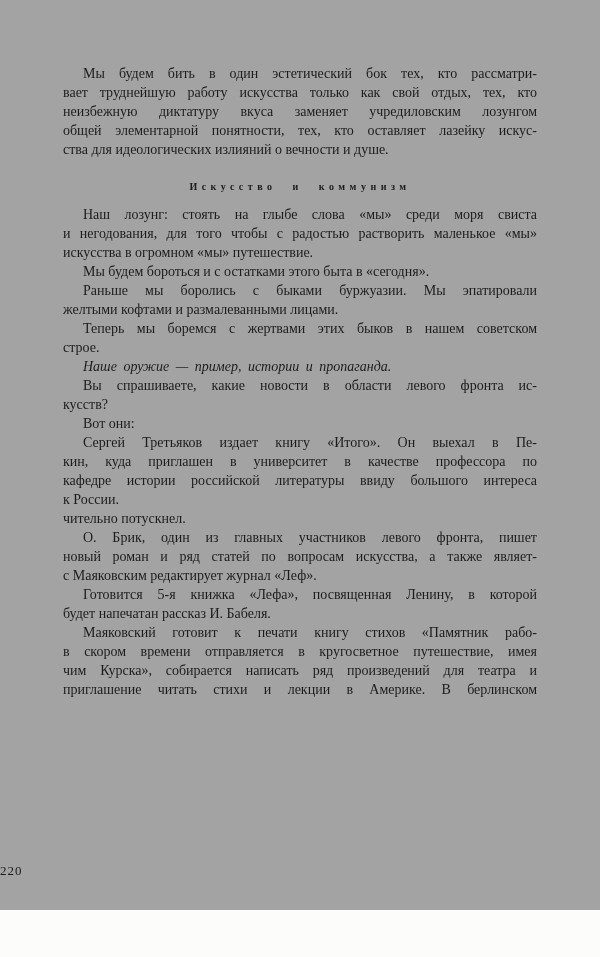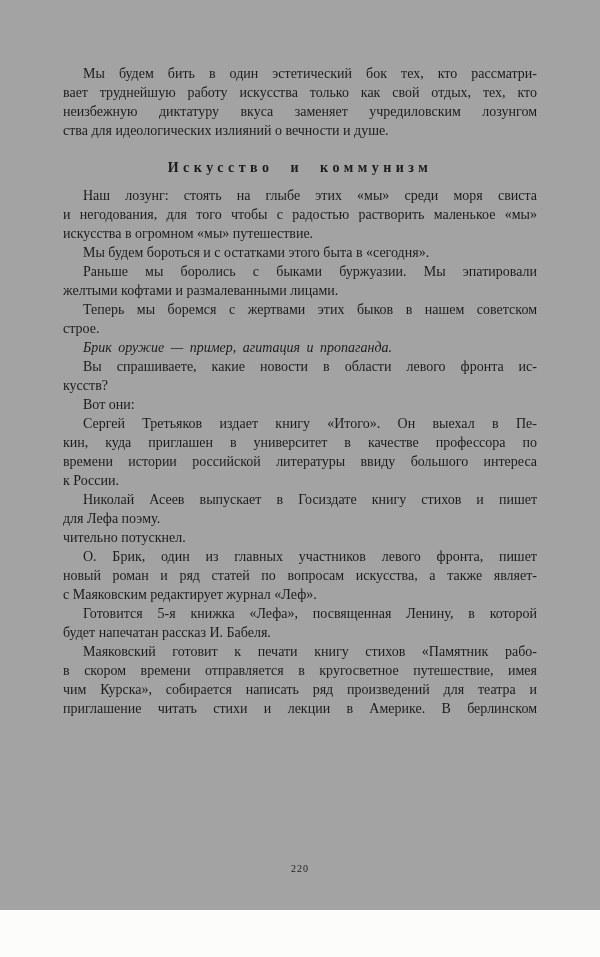--- a/index.html
+++ b/index.html
@@ -39,96 +39,93 @@
   .first {
     text-indent: 20px;
   }
   .it {
     font-style: italic;
     word-spacing: 3px;
   }
   .heading {
     margin: 18px 0 9px 0;
     text-align: center;
-    font-size: 14px;
+    font-size: 10px;
     letter-spacing: 4.5px;
     word-spacing: 9px;
     white-space: nowrap;
   }
   .page-number {
     position: absolute;
     top: 863px;
     left: 0;
     width: 100%;
-    text-align: center;
-    font-size: 10px;
+    text-align: left;
+    font-size: 13px;
     letter-spacing: 1px;
   }
 </style>
 </head>
 <body>
 
 <div class="page">
   <div class="text-block">
 
     <p class="para">
       <span class="ln first just">Мы будем бить в один эстетический бок тех, кто рассматри-</span>
       <span class="ln just">вает труднейшую работу искусства только как свой отдых, тех, кто</span>
       <span class="ln just">неизбежную диктатуру вкуса заменяет учредиловским лозунгом</span>
+      <span class="ln just">общей элементарной понятности, тех, кто оставляет лазейку искус-</span>
       <span class="ln">ства для идеологических излияний о вечности и душе.</span>
     </p>
 
     <h2 class="heading">Искусство и коммунизм</h2>
 
     <p class="para">
-      <span class="ln first just">Наш лозунг: стоять на глыбе этих «мы» среди моря свиста</span>
+      <span class="ln first just">Наш лозунг: стоять на глыбе слова «мы» среди моря свиста</span>
       <span class="ln just">и негодования, для того чтобы с радостью растворить маленькое «мы»</span>
       <span class="ln">искусства в огромном «мы» путешествие.</span>
     </p>
 
 
     <p class="para">
       <span class="ln first">Мы будем бороться и с остатками этого быта в «сегодня».</span>
     </p>
 
     <p class="para">
       <span class="ln first just">Раньше мы боролись с быками буржуазии. Мы эпатировали</span>
       <span class="ln">желтыми кофтами и размалеванными лицами.</span>
     </p>
 
     <p class="para">
       <span class="ln first just">Теперь мы боремся с жертвами этих быков в нашем советском</span>
       <span class="ln">строе.</span>
     </p>
 
     <p class="para it">
-      <span class="ln first">Брик оружие — пример, агитация и пропаганда.</span>
+      <span class="ln first">Наше оружие — пример, истории и пропаганда.</span>
     </p>
 
 
     <p class="para">
       <span class="ln first just">Вы спрашиваете, какие новости в области левого фронта ис-</span>
       <span class="ln">кусств?</span>
     </p>
 
     <p class="para">
       <span class="ln first">Вот они:</span>
     </p>
 
     <p class="para">
       <span class="ln first just">Сергей Третьяков издает книгу «Итого». Он выехал в Пе-</span>
       <span class="ln just">кин, куда приглашен в университет в качестве профессора по</span>
-      <span class="ln just">времени истории российской литературы ввиду большого интереса</span>
+      <span class="ln just">кафедре истории российской литературы ввиду большого интереса</span>
       <span class="ln">к России.</span>
     </p>
 
-    <p class="para">
-      <span class="ln first just">Николай Асеев выпускает в Госиздате книгу стихов и пишет</span>
-      <span class="ln">для Лефа поэму.</span>
-    </p>
 
     <p class="para">
       <span class="ln">чительно потускнел.</span>
     </p>
 
     <p class="para">
       <span class="ln first just">О. Брик, один из главных участников левого фронта, пишет</span>
       <span class="ln just">новый роман и ряд статей по вопросам искусства, а также являет-</span>
       <span class="ln">с Маяковским редактирует журнал «Леф».</span>
     </p>

